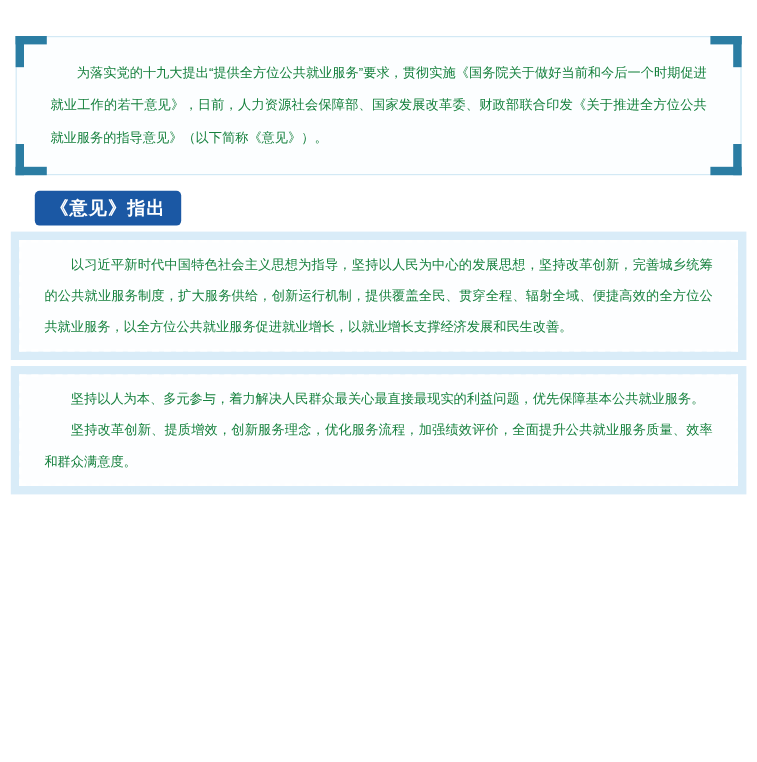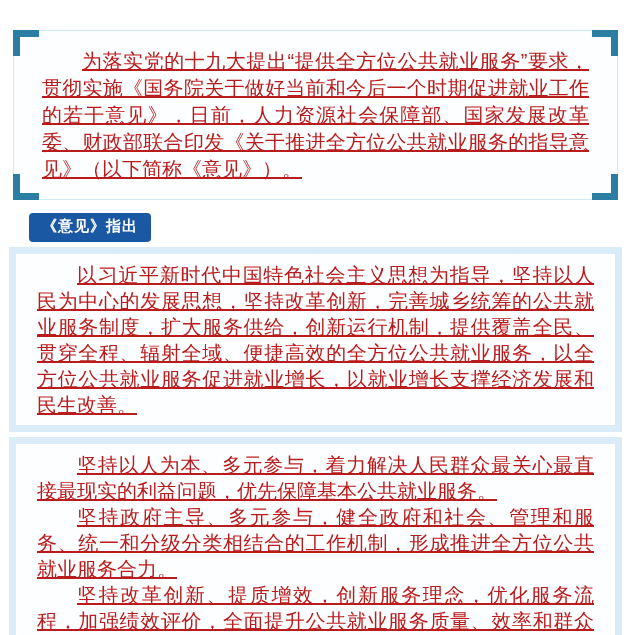--- a/index.html
+++ b/index.html
@@ -13,27 +13,26 @@
     overflow: hidden;
     font-family: "Liberation Sans", "DejaVu Sans", sans-serif;
   }
   .page {
     width: 631px;
     height: 635px;
     background: #ffffff;
     position: relative;
   }
   .para {
-    font-size: 20px;
+    font-size: 11px;
     line-height: 27px;
-    color: #b91c1c;
+    color: #15803d;
     text-align: justify;
     text-indent: 2em;
     margin: 0;
-    text-decoration: underline;
   }
   
   .intro-box {
     position: relative;
     margin: 30px 13px 0 13px;
     border: 1px solid #d3e9f5;
     background: #fcfeff;
     padding: 17px 28px 16px 28px;
     box-sizing: border-box;
   }
@@ -46,21 +45,20 @@
   .cb.tr { top: -1px;  right: -1px; border-top: 7px solid #2b7da3;    border-right: 7px solid #2b7da3; }
   .cb.bl { bottom: -1px; left: -1px; border-bottom: 7px solid #2b7da3; border-left: 7px solid #2b7da3; }
   .cb.br { bottom: -1px; right: -1px; border-bottom: 7px solid #2b7da3; border-right: 7px solid #2b7da3; }
   
   .ribbon {
     display: flex;
     align-items: flex-end;
     height: 29px;
     margin: 13px 0 3px 8px;
     width: max-content;
-    font-family: Liberation Mono, monospace;
   }
   .ribbon-point {
     width: 30px;
     background: #1b58a4;
     clip-path: polygon(100% 0, 100% 100%, 0 62%, 0 38%);
     margin-right: -9px;
   }
   .ribbon-rect {
     background: #1b58a4;
     border-radius: 4px;
@@ -108,18 +106,17 @@
   <div class="panel">
     <div class="panel-inner">
       <p class="para">以习近平新时代中国特色社会主义思想为指导，坚持以人民为中心的发展思想，坚持改革创新，完善城乡统筹的公共就业服务制度，扩大服务供给，创新运行机制，提供覆盖全民、贯穿全程、辐射全域、便捷高效的全方位公共就业服务，以全方位公共就业服务促进就业增长，以就业增长支撑经济发展和民生改善。</p>
     </div>
   </div>
 
 
   <div class="panel">
     <div class="panel-inner">
       <p class="para">坚持以人为本、多元参与，着力解决人民群众最关心最直接最现实的利益问题，优先保障基本公共就业服务。</p>
-      <p class="para">坚持政府主导、多元参与，健全政府和社会、管理和服务、统一和分级分类相结合的工作机制，形成推进全方位公共就业服务合力。</p>
       <p class="para">坚持改革创新、提质增效，创新服务理念，优化服务流程，加强绩效评价，全面提升公共就业服务质量、效率和群众满意度。</p>
     </div>
   </div>
 
 </div>
 
 </body></html>

